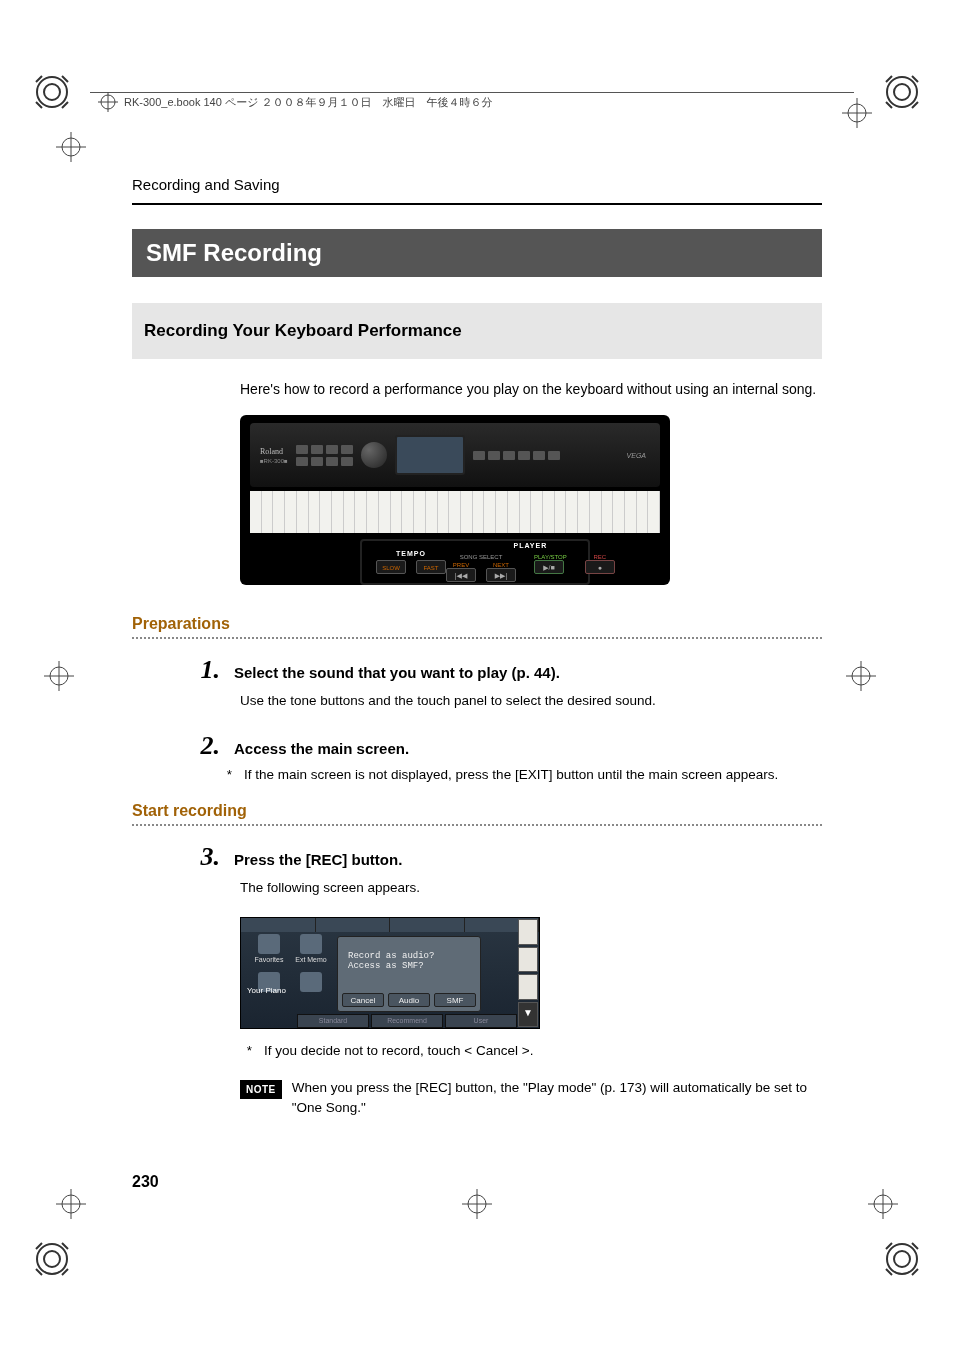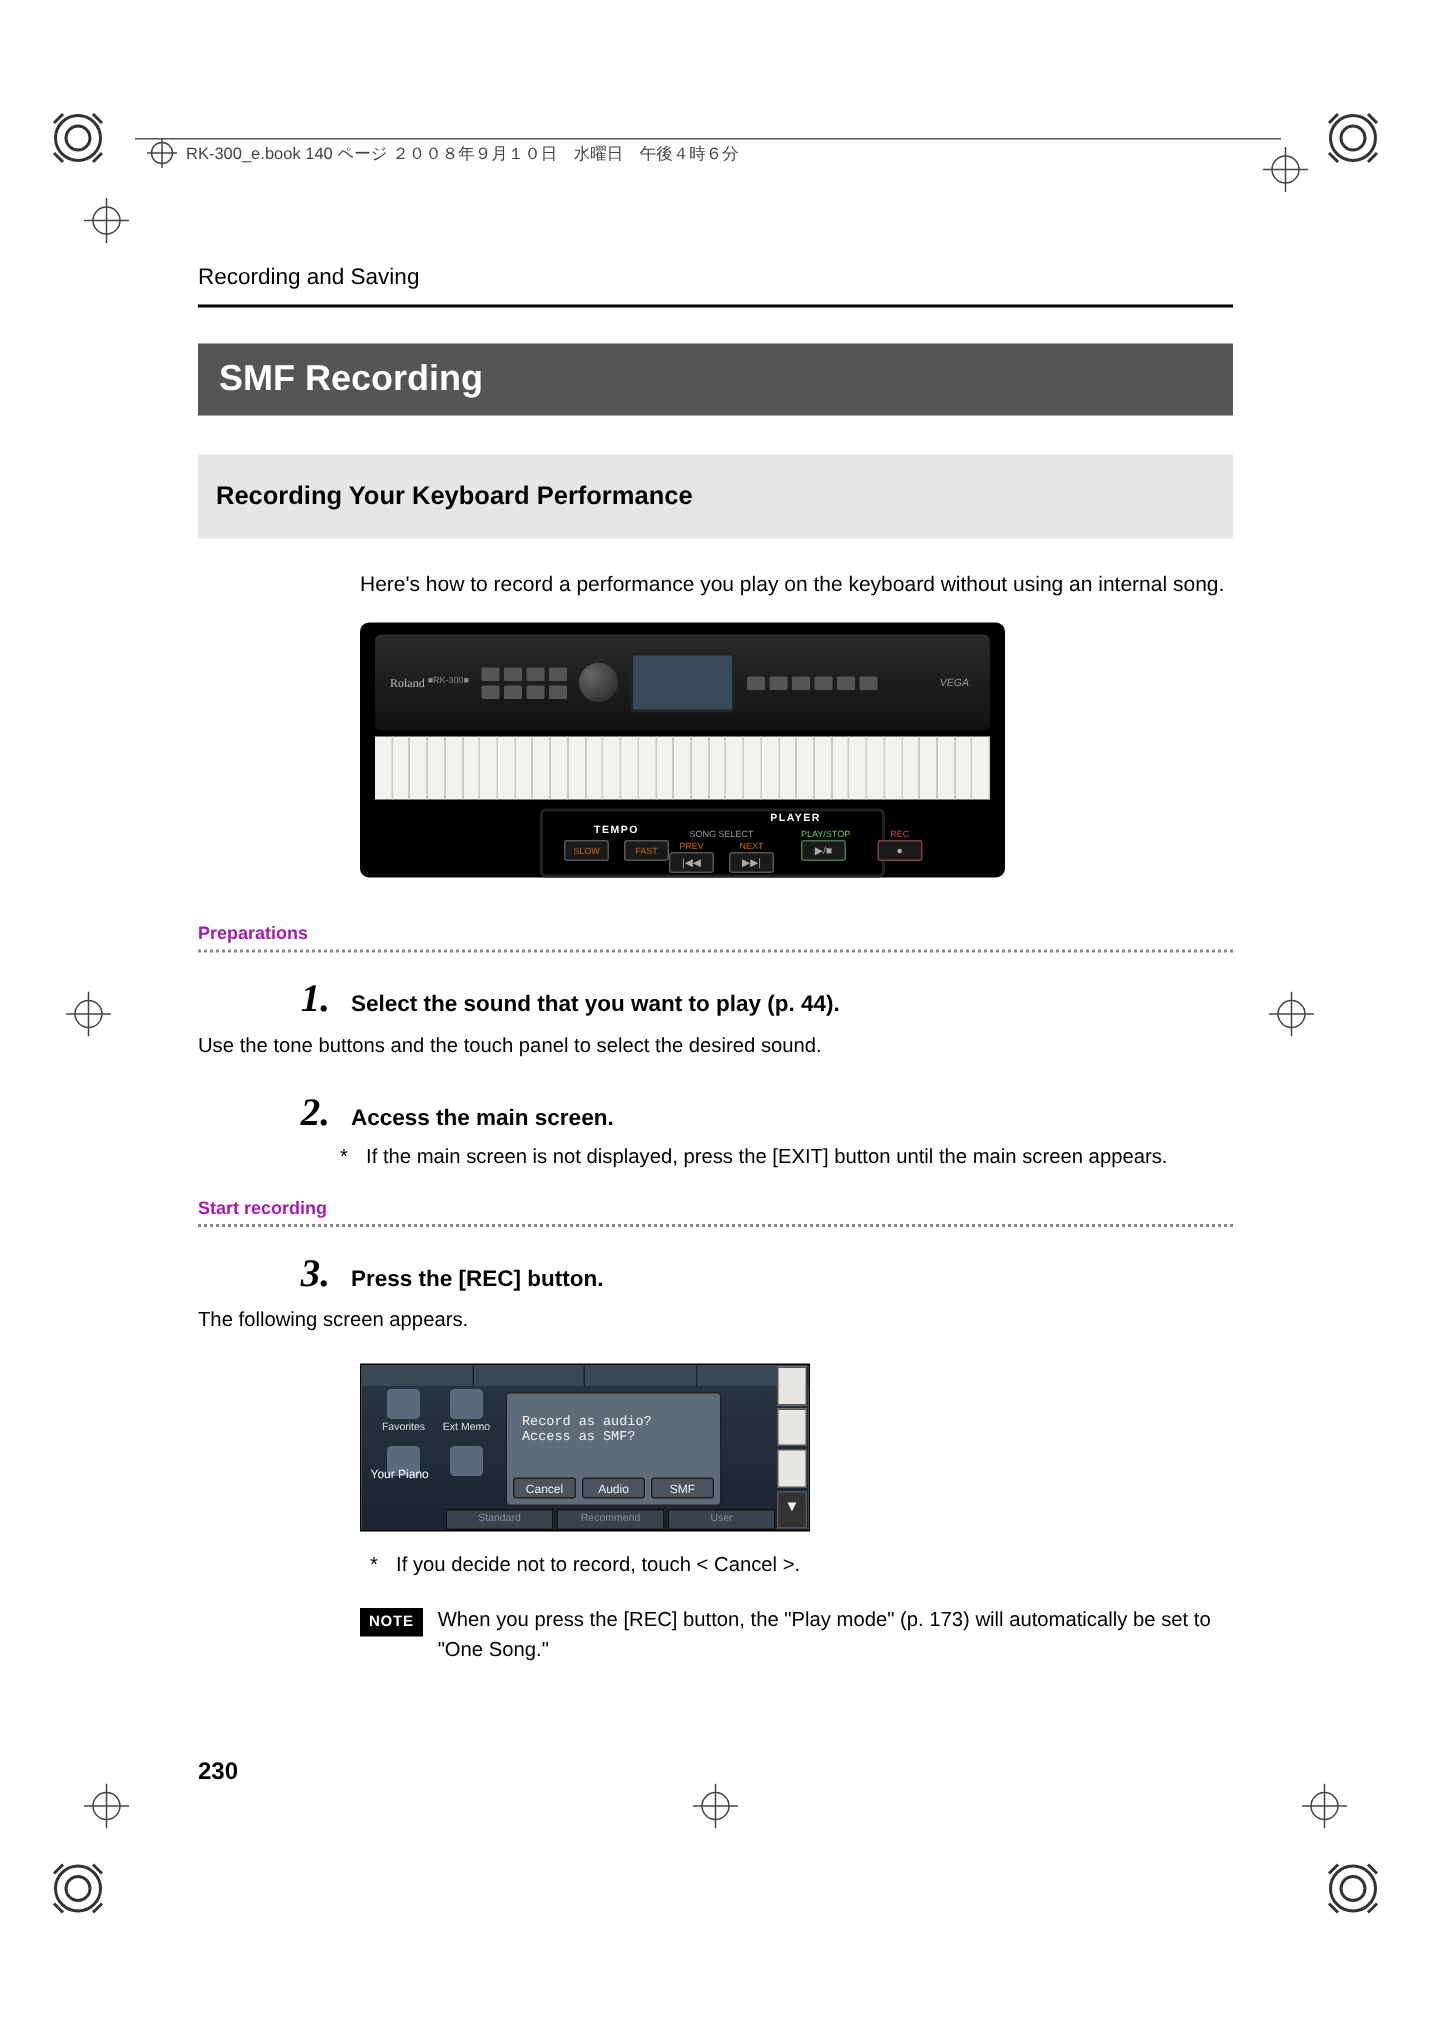--- a/index.html
+++ b/index.html
@@ -155,22 +155,22 @@
   }
   .ext-group { text-align:center; }
   .ext-label { color:#fff; font-size:7px; font-weight:700; letter-spacing:1px; margin-bottom:3px; }
   .ext-btns { display:flex; gap:10px; justify-content:center; }
   .ext-btn { width:30px; height:14px; border:1px solid #555; border-radius:2px; background:#1a1a1a; text-align:center; color:#c60; font-size:6px; line-height:14px; }
   .ext-btn.g { color:#7c4; border-color:#474; }
   .ext-btn.r { color:#c44; border-color:#744; }
   .ext-sub { color:#c60; font-size:6px; margin-top:2px; }
   .ext-icon { color:#aaa; font-size:7px; }
   .blue-heading {
-    color: #a21caf;
-    font-size: 12px;
+    color: #a16207;
+    font-size: 16px;
     font-weight: 700;
     margin-bottom: 4px;
   }
   .dotted {
     border: none;
     border-top: 2px dotted #888;
     margin-bottom: 16px;
   }
   .step-row {
     display: flex;
@@ -184,20 +184,21 @@
     font-family: Georgia, "Times New Roman", serif;
     font-size: 26px;
     font-weight: 700;
     font-style: italic;
   }
   .step-title {
     font-size: 15px;
     font-weight: 700;
   }
   .step-body {
+    margin-left: 108px;
     font-size: 13.5px;
     margin-bottom: 20px;
     line-height: 1.45;
   }
   .ast-line {
     margin-left: 88px;
     font-size: 13.5px;
     margin-bottom: 20px;
     display:flex;
     gap: 12px;
@@ -377,21 +378,21 @@
 
   <div class="section-bar">SMF Recording</div>
 
   <div class="subsection-bar">Recording Your Keyboard Performance</div>
 
   <div class="intro-text">Here's how to record a performance you play on the keyboard without using an internal song.</div>
 
   <div class="fig-wrap">
     <div class="keyboard-fig">
       <div class="kb-upper">
-        <div style="display:flex;flex-direction:row;gap:2px;">
+        <div style="display:flex;flex-direction:column;gap:2px;">
           <div class="kb-logo">Roland</div>
           <div class="kb-sub">■RK-300■</div>
         </div>
         <div style="display:flex;flex-direction:column;gap:3px;">
           <div class="kb-btn-row">
               <div class="kb-btn-sq"></div>
               <div class="kb-btn-sq"></div>
               <div class="kb-btn-sq"></div>
               <div class="kb-btn-sq"></div>
             </div>

